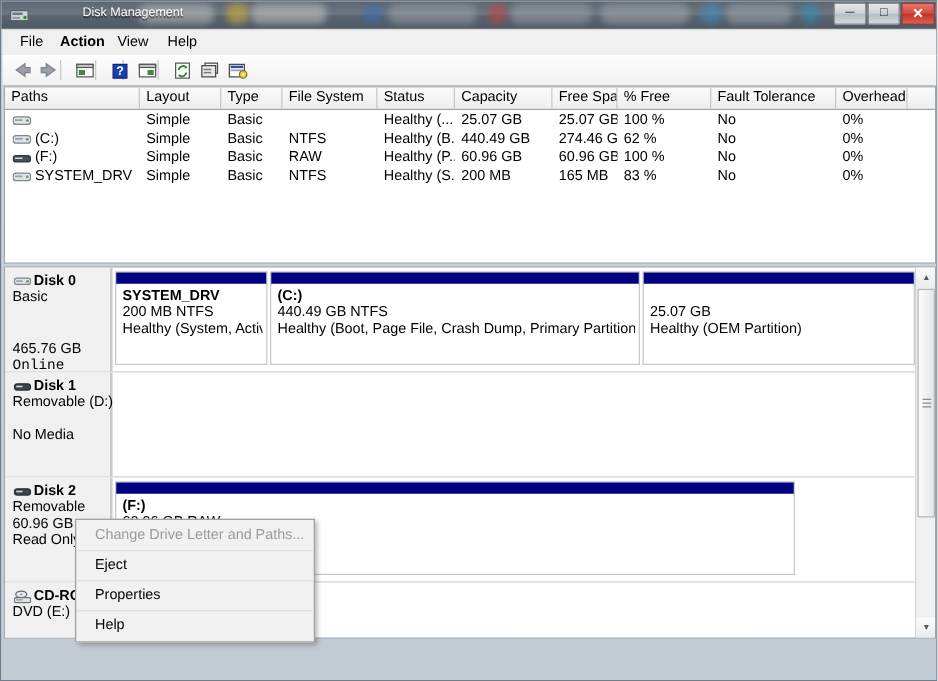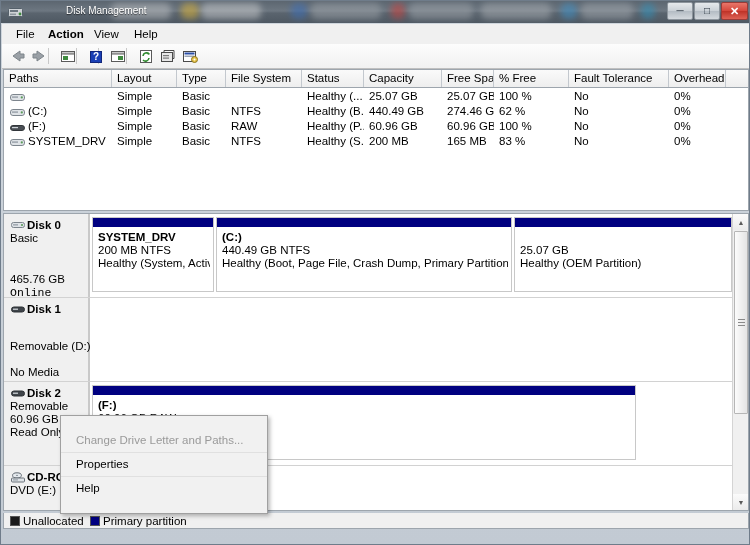--- a/index.html
+++ b/index.html
@@ -297,26 +297,26 @@
     margin-right: 3px;
     border: 1px solid #555;
     box-sizing: border-box;
   }
   .legend-text { font-size: 11.5px; color: #000; }
 
   
   #context-menu {
     position: absolute;
     left: 59px; top: 414px;
-    width: 208px;
+    width: 192px;
     background: #f1f1f1;
     border: 1px solid #a0a0a0;
     box-shadow: 2px 2px 4px rgba(0,0,0,.28);
     box-sizing: border-box;
-    padding: 13px 0;
+    padding: 1px 0;
     z-index: 50;
   }
   .ctx-item {
     position: relative;
     height: 23px;
     line-height: 23px;
     padding-left: 15px;
     font-size: 11.5px;
     color: #000;
     white-space: nowrap;
@@ -560,21 +560,21 @@
             </div>
           </div>
         </div>
         <div class="disk-block" style="top: 84px; height: 84px;">
           <div class="disk-info">
             <span class="disk-icon"><svg width="14" height="10" viewBox="0 0 14 10">
                 <rect x="0.5" y="3" width="13" height="5" rx="2.4" fill="#3f444a" stroke="#2b2f33"></rect>
                 <rect x="2" y="4.6" width="5" height="1.2" fill="#d5dade"></rect>
               </svg></span>
             <div class="disk-name">Disk 1</div>
-            <div class="disk-meta" style="min-height: 13px; margin-top: 24px;">Removable (D:)</div>
+            <div class="disk-meta" style="min-height: 13px;">Removable (D:)</div>
             <div class="disk-meta" style="min-height: 13px;"></div>
             <div class="disk-meta" style="min-height: 13px;">No Media</div>
           </div>
           <div class="disk-graph"></div>
         </div>
         <div class="disk-block" style="top: 168px; height: 84px;">
           <div class="disk-info">
             <span class="disk-icon"><svg width="14" height="10" viewBox="0 0 14 10">
                 <rect x="0.5" y="3" width="13" height="5" rx="2.4" fill="#3f444a" stroke="#2b2f33"></rect>
                 <rect x="2" y="4.6" width="5" height="1.2" fill="#d5dade"></rect>
@@ -618,24 +618,21 @@
         <div id="sb-grip">
             <i></i>
             <i></i>
             <i></i>
           </div>
       </div>
       <div class="sb-arrow" id="sb-down">▼</div>
     </div>
   </div>
 
-  <div id="legend">
-      <div class="legend-entry" style="left: 6px;"><span class="legend-swatch" style="background: rgb(26, 26, 26);"></span><span class="legend-text">Unallocated</span></div>
-      <div class="legend-entry" style="left: 86px;"><span class="legend-swatch" style="background: rgb(0, 0, 128);"></span><span class="legend-text">Primary partition</span></div>
-    </div>
 
   <div id="context-menu">
       <div class="ctx-item disabled">Change Drive Letter and Paths...</div>
+      <div class="ctx-item">Eject</div>
       <div class="ctx-item">Properties</div>
       <div class="ctx-item">Help</div>
     </div>
 
 </div>
 
 </body></html>

